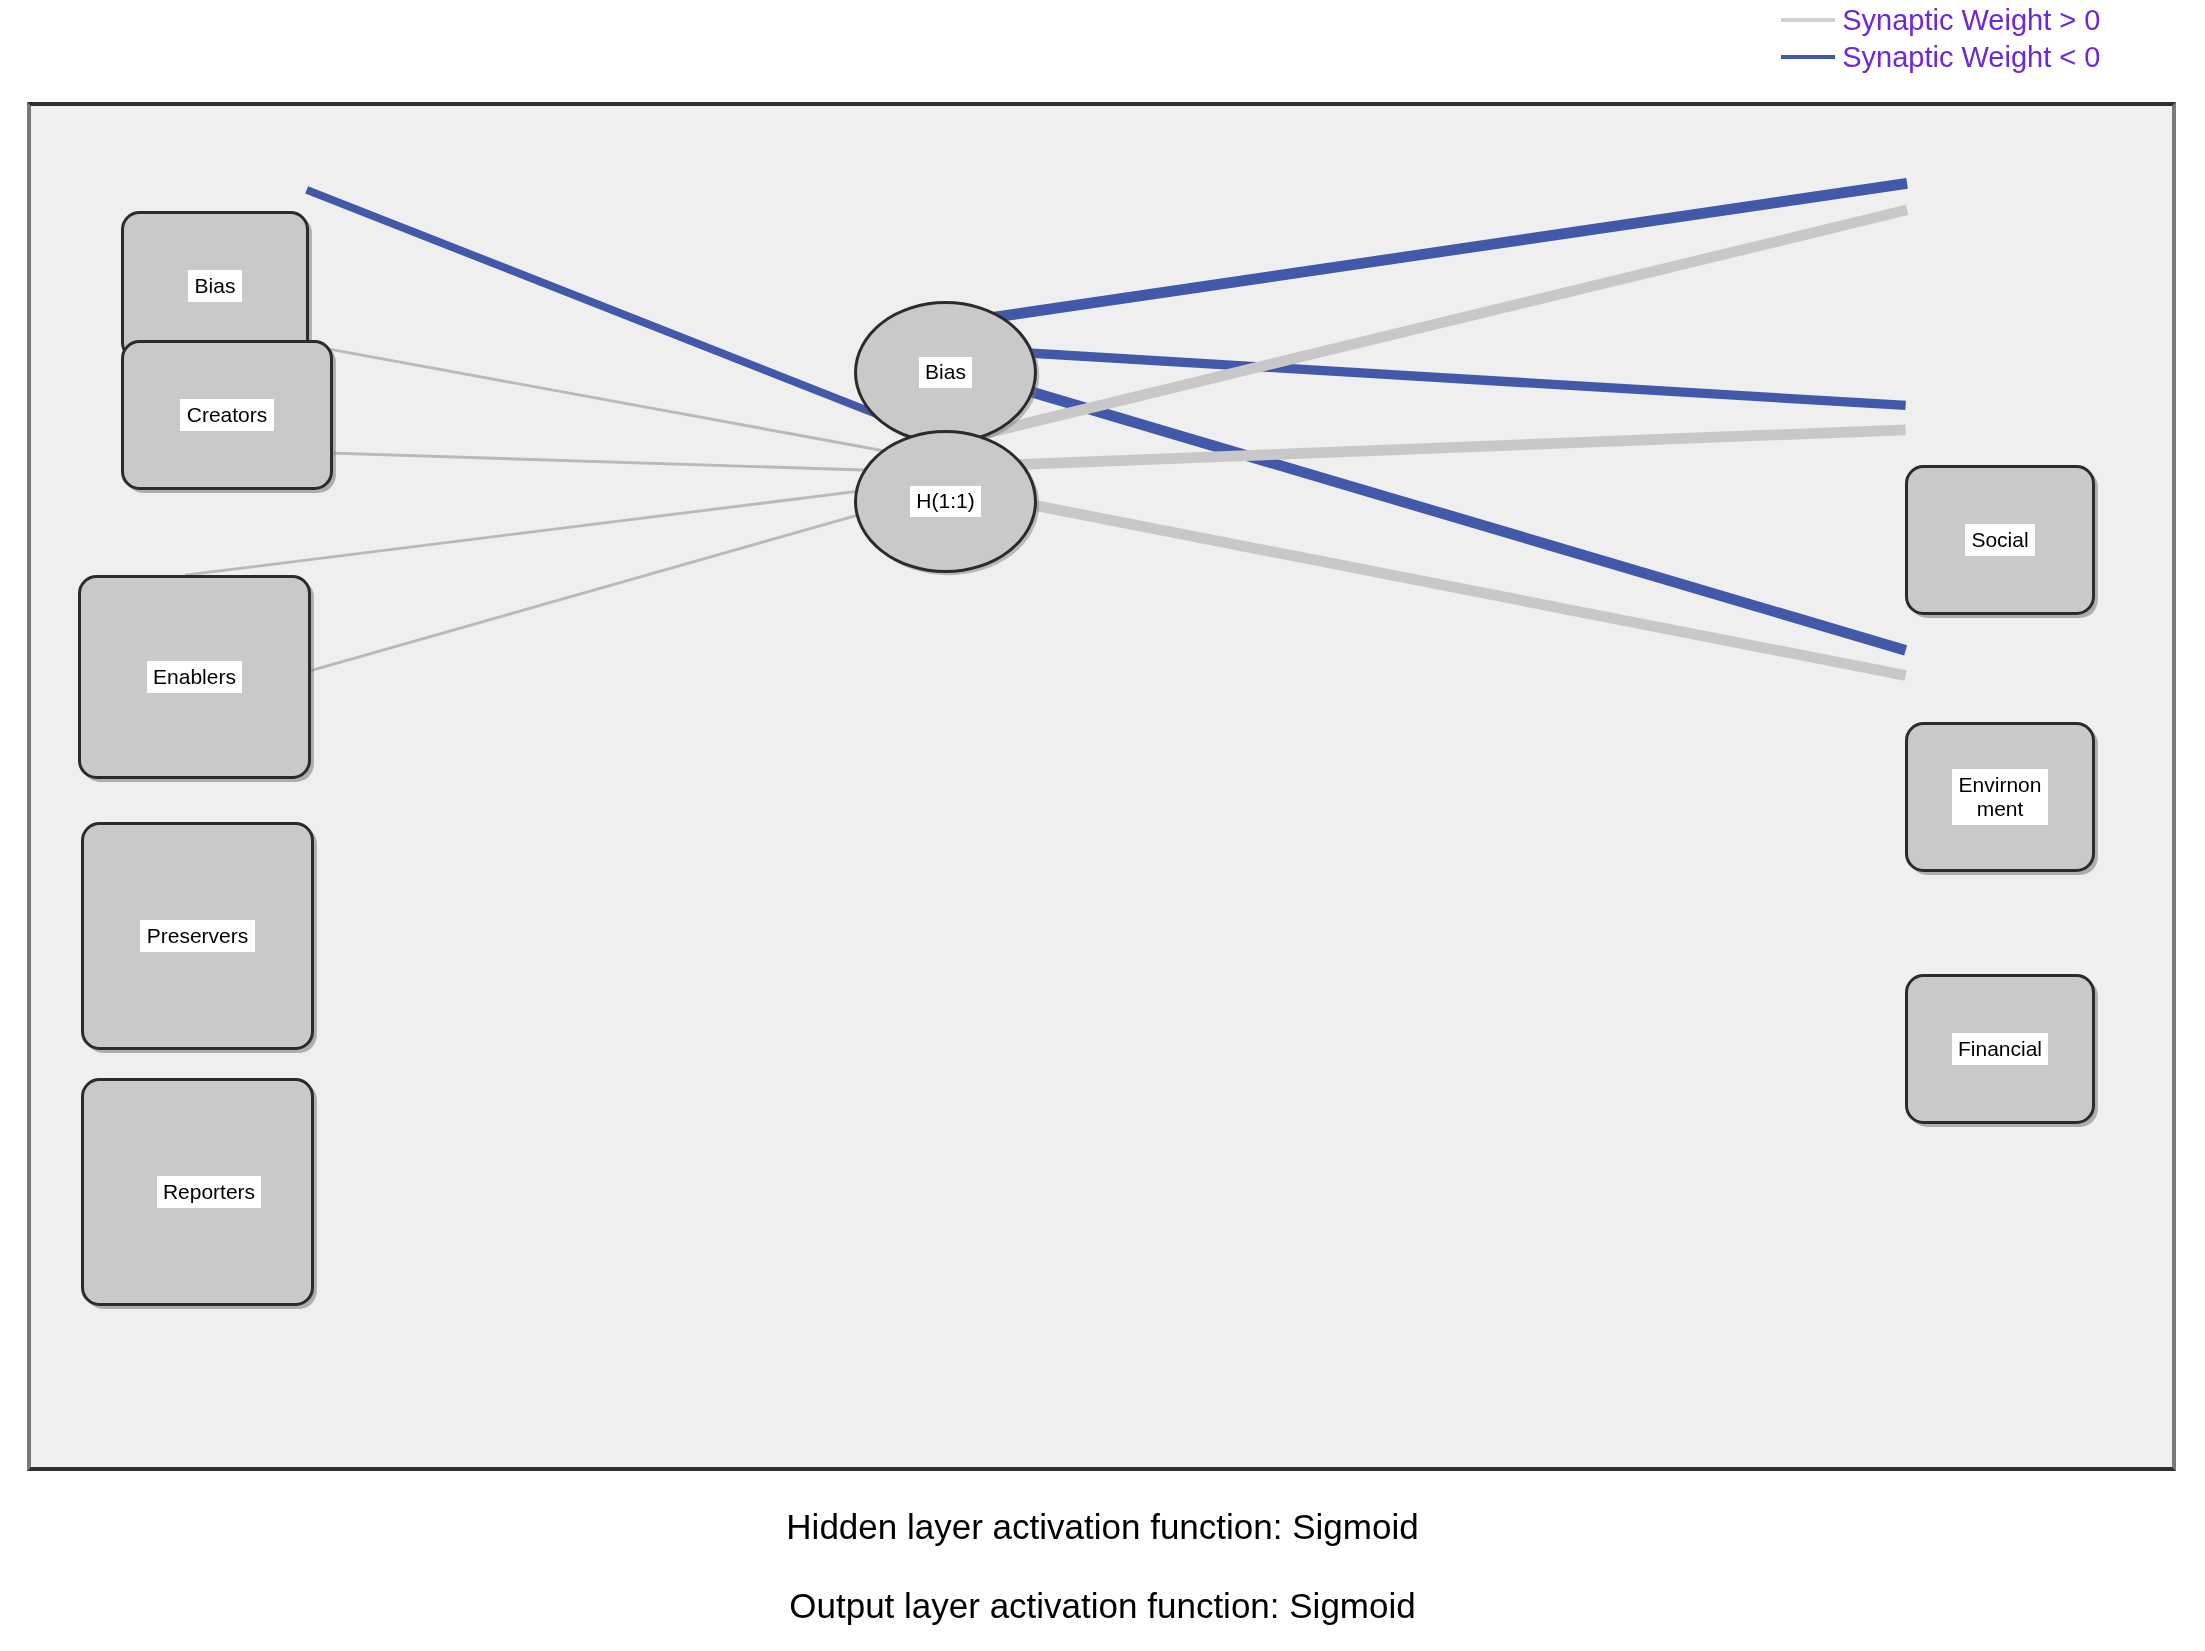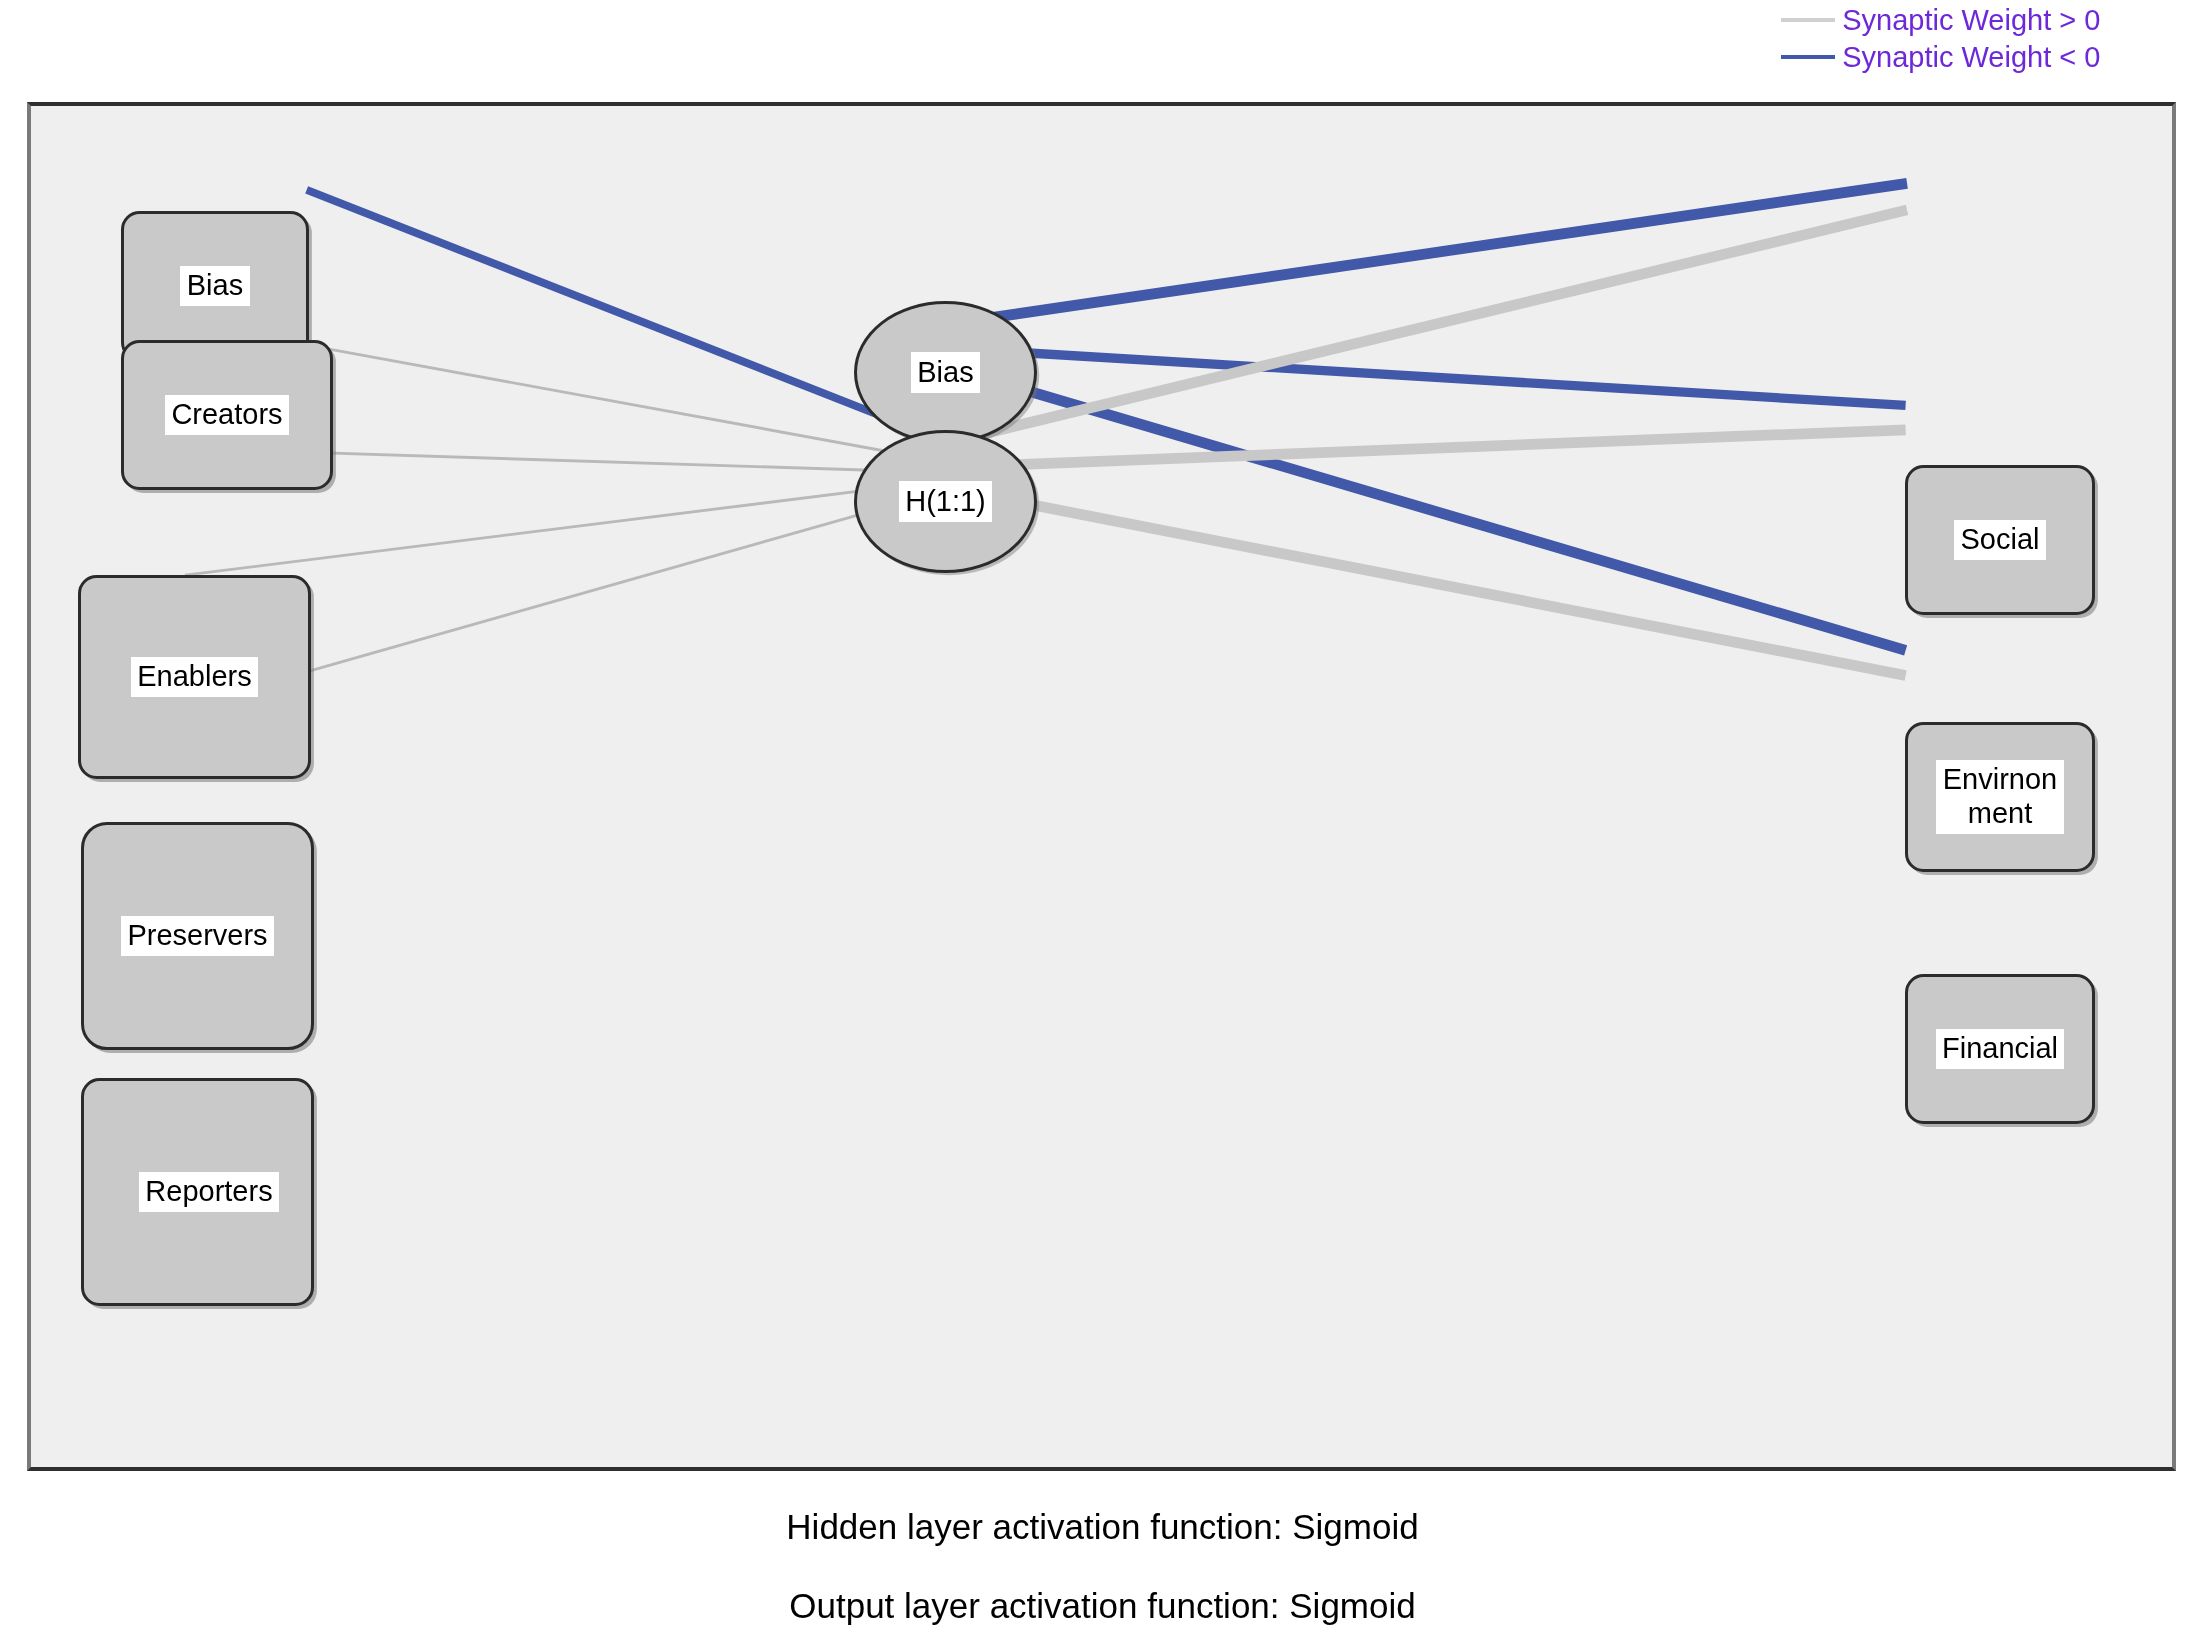--- a/index.html
+++ b/index.html
@@ -80,21 +80,21 @@
     align-items: center;
     justify-content: center;
     box-shadow: 3.6px 3.6px 0 -0.7px rgba(120,120,120,0.55);
   }
   .node.rect { border-radius: 18.6px; }
   .node.ellipse { border-radius: 50%; box-shadow: 2.9px 2.9px 0 -0.7px rgba(120,120,120,0.45); }
 
   .node-label {
     background: #ffffff;
     color: #000000;
-    font-size: 29px;
+    font-size: 21px;
     line-height: 1.16;
     padding: 3.6px 6.4px;
     text-align: center;
     white-space: pre;
   }
 
   
   .footer-line {
     position: absolute;
     left: 0;
@@ -145,21 +145,21 @@
   </div>
 
   <div class="node rect" style="left:90px; top:234px; width:212px; height:150px;">
     <span class="node-label">Creators</span>
   </div>
 
   <div class="node rect" style="left:47px; top:469px; width:233px; height:204px;">
     <span class="node-label">Enablers</span>
   </div>
 
-  <div class="node rect" style="left:50px; top:716px; width:233px; height:228px;border-radius:26px;">
+  <div class="node rect" style="left:50px; top:716px; width:233px; height:228px;">
     <span class="node-label">Preservers</span>
   </div>
 
   <div class="node rect" style="left:50px; top:972px; width:233px; height:228px;padding-left:23px;">
     <span class="node-label">Reporters</span>
   </div>
 
   <div class="node ellipse" style="left:823px; top:195px; width:183px; height:143px;">
     <span class="node-label">Bias</span>
   </div>

